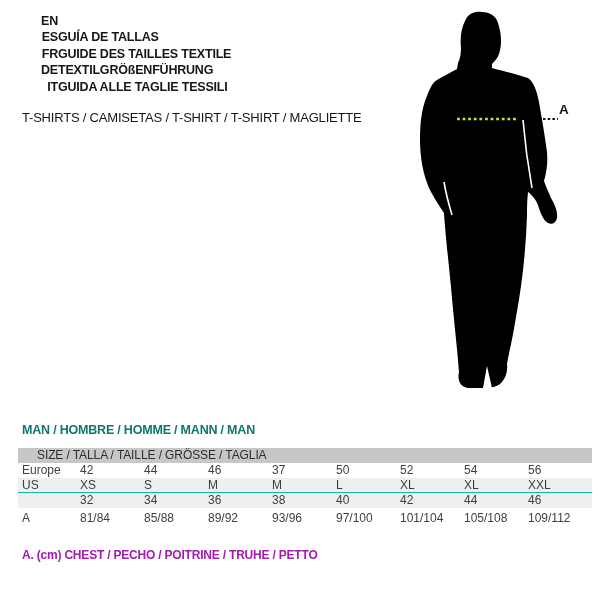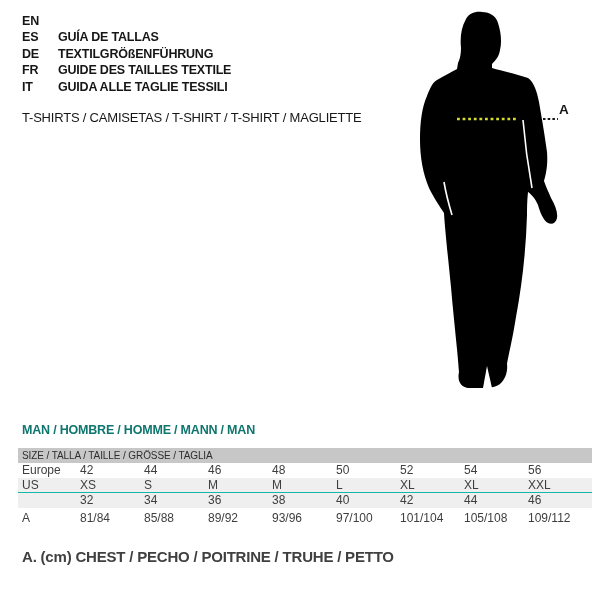--- a/index.html
+++ b/index.html
@@ -5,65 +5,65 @@
   html,body{margin:0;padding:0;}
   body{
     width:600px;height:600px;position:relative;background:#ffffff;
     font-family:"Liberation Sans","DejaVu Sans",sans-serif;
     color:#161616;overflow:hidden;
   }
   
   .lang-block{position:absolute;left:22px;top:13px;}
   .lang-row{display:flex;height:16.4px;line-height:16.4px;
     font-weight:bold;font-size:12.5px;letter-spacing:-0.2px;color:#161616;}
-  .lang-code{width:36px;flex:0 0 36px;}
+  .lang-code{width:36px;flex:0 0 36px;text-align:right;}
   
   .categories{position:absolute;left:22px;top:108px;}
   .cat-line{height:20px;line-height:20px;font-weight:normal;font-size:13px;
     letter-spacing:-0.2px;color:#161616;}
   
   .figure-wrap{position:absolute;left:395px;top:2px;width:205px;height:408px;}
   .measure-label{position:absolute;left:559px;top:102px;font-size:13.5px;
     font-weight:600;color:#161616;}
   
   .section-title{position:absolute;left:22px;top:423px;font-weight:bold;
     font-size:12.5px;letter-spacing:-0.2px;color:#0f766e;}
   
   .size-table{position:absolute;left:18px;top:448px;width:574px;color:#3e3e3e;}
   .thead{height:15px;line-height:15px;background:#c7c7c7;color:#2e2e2e;
-    font-size:10px;padding-left:4px;letter-spacing:-0.1px;}
+    font-size:12px;padding-left:19px;letter-spacing:-0.1px;}
   .trow{display:grid;grid-template-columns:62px repeat(8,64px);
     height:15px;line-height:15px;font-size:12px;}
   .trow.stripe{background:#efefef;}
   .trow.sep{border-bottom:1px solid #14b8a6;box-sizing:border-box;}
   .trow.row-a{height:21px;line-height:21px;}
   .tcell{white-space:nowrap;}
   .tcell.rlabel{text-align:left;padding-left:4px;}
   
   .footnote{position:absolute;left:22px;top:548px;font-weight:bold;
-    font-size:15px;letter-spacing:-0.2px;color:#404040;}
+    font-size:12px;letter-spacing:-0.2px;color:#a21caf;}
 </style>
 </head>
 <body>
 
 <div class="lang-block">
   <div class="lang-row">
     <span class="lang-code">EN</span>
   </div>
   <div class="lang-row">
     <span class="lang-code">ES</span>
     <span class="lang-label">GUÍA DE TALLAS</span>
   </div>
   <div class="lang-row">
+    <span class="lang-code">FR</span>
+    <span class="lang-label">GUIDE DES TAILLES TEXTILE</span>
+  </div>
+  <div class="lang-row">
     <span class="lang-code">DE</span>
     <span class="lang-label">TEXTILGRÖßENFÜHRUNG</span>
-  </div>
-  <div class="lang-row">
-    <span class="lang-code">FR</span>
-    <span class="lang-label">GUIDE DES TAILLES TEXTILE</span>
   </div>
   <div class="lang-row">
     <span class="lang-code">IT</span>
     <span class="lang-label">GUIDA ALLE TAGLIE TESSILI</span>
   </div>
 </div>
 
 <div class="categories">
   <div class="cat-line">T-SHIRTS / CAMISETAS / T-SHIRT / T-SHIRT / MAGLIETTE</div>
 </div>
@@ -116,21 +116,21 @@
 <div class="section-title">MAN / HOMBRE / HOMME / MANN / MAN</div>
 
 <div class="size-table">
   <div class="thead">SIZE / TALLA / TAILLE / GRÖSSE / TAGLIA</div>
 
   <div class="trow">
     <div class="tcell rlabel">Europe</div>
     <div class="tcell">42</div>
     <div class="tcell">44</div>
     <div class="tcell">46</div>
-    <div class="tcell">48</div>
+    <div class="tcell">37</div>
     <div class="tcell">50</div>
     <div class="tcell">52</div>
     <div class="tcell">54</div>
     <div class="tcell">56</div>
   </div>
 
   <div class="trow stripe sep">
     <div class="tcell rlabel">US</div>
     <div class="tcell">XS</div>
     <div class="tcell">S</div>

